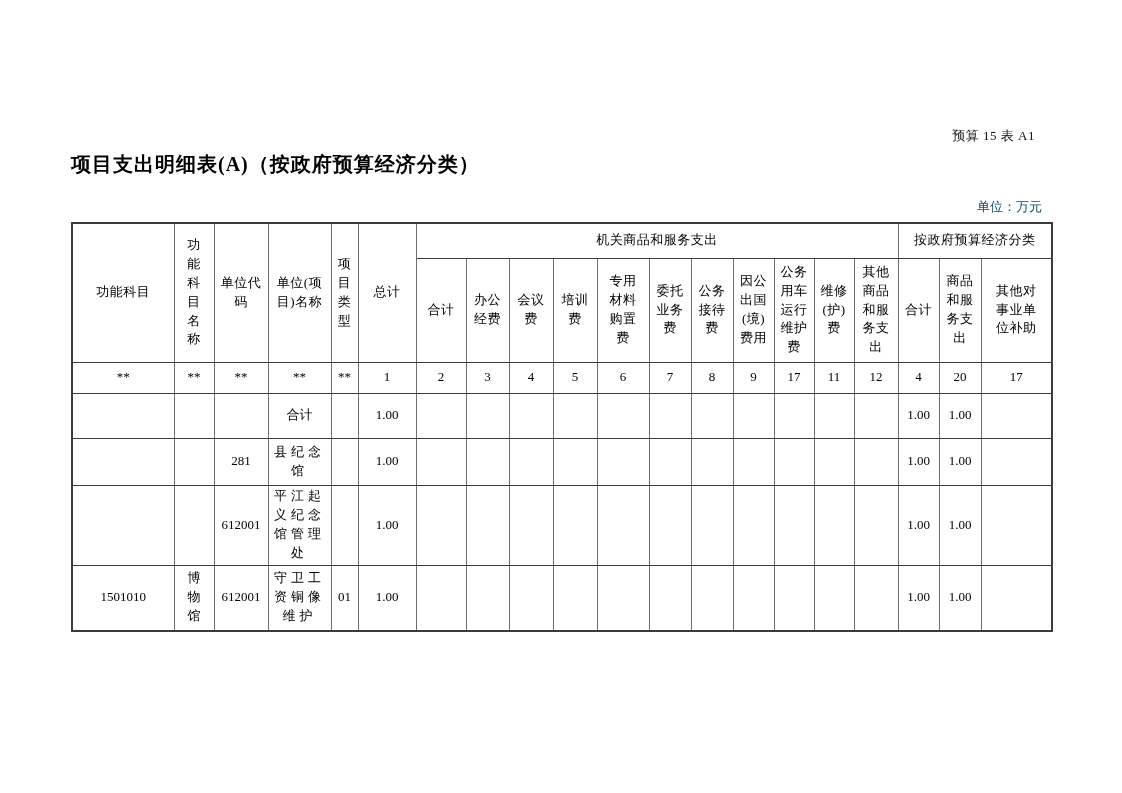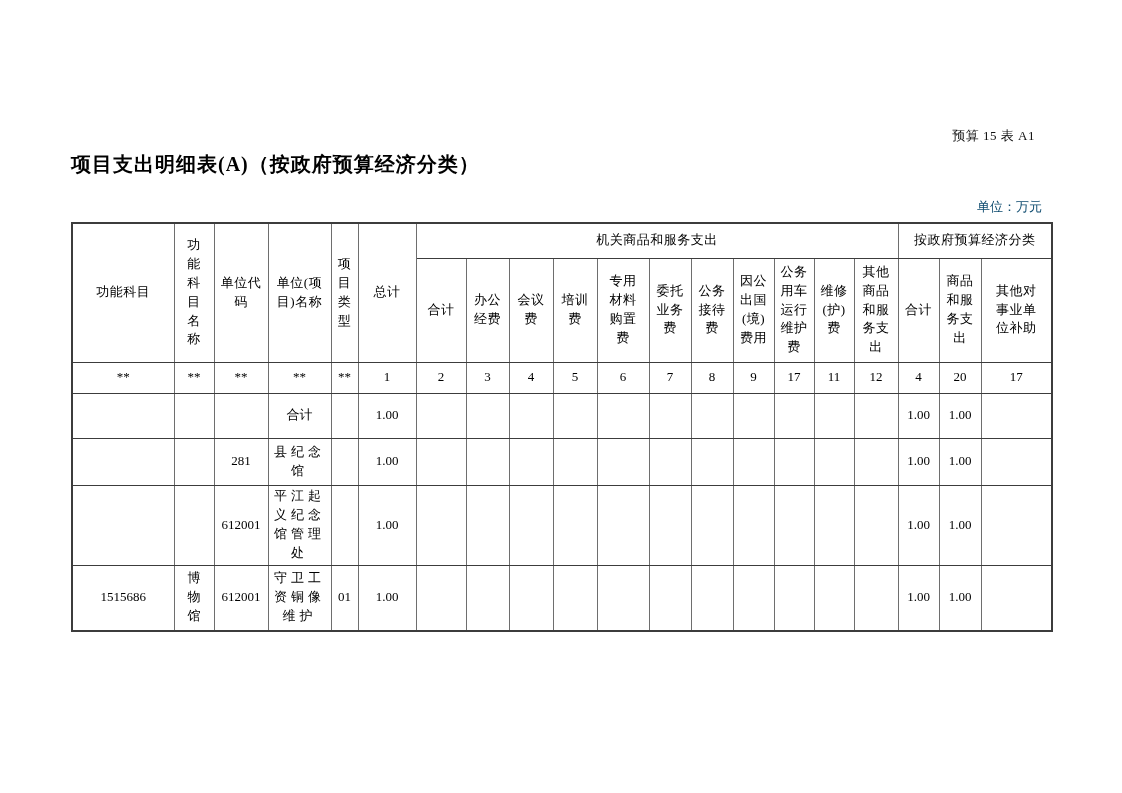--- a/index.html
+++ b/index.html
@@ -218,21 +218,21 @@
         <td></td>
         <td></td>
         <td></td>
         <td></td>
         <td></td>
         <td>1.00</td>
         <td>1.00</td>
         <td></td>
       </tr>
       <tr style="height:66px">
-        <td>1515686</td>
+        <td>1501010</td>
         <td>博
 物
 馆</td>
         <td>612001</td>
         <td class="ls">守卫工
 资铜像
 维护</td>
         <td>01</td>
         <td>1.00</td>
         <td></td>

